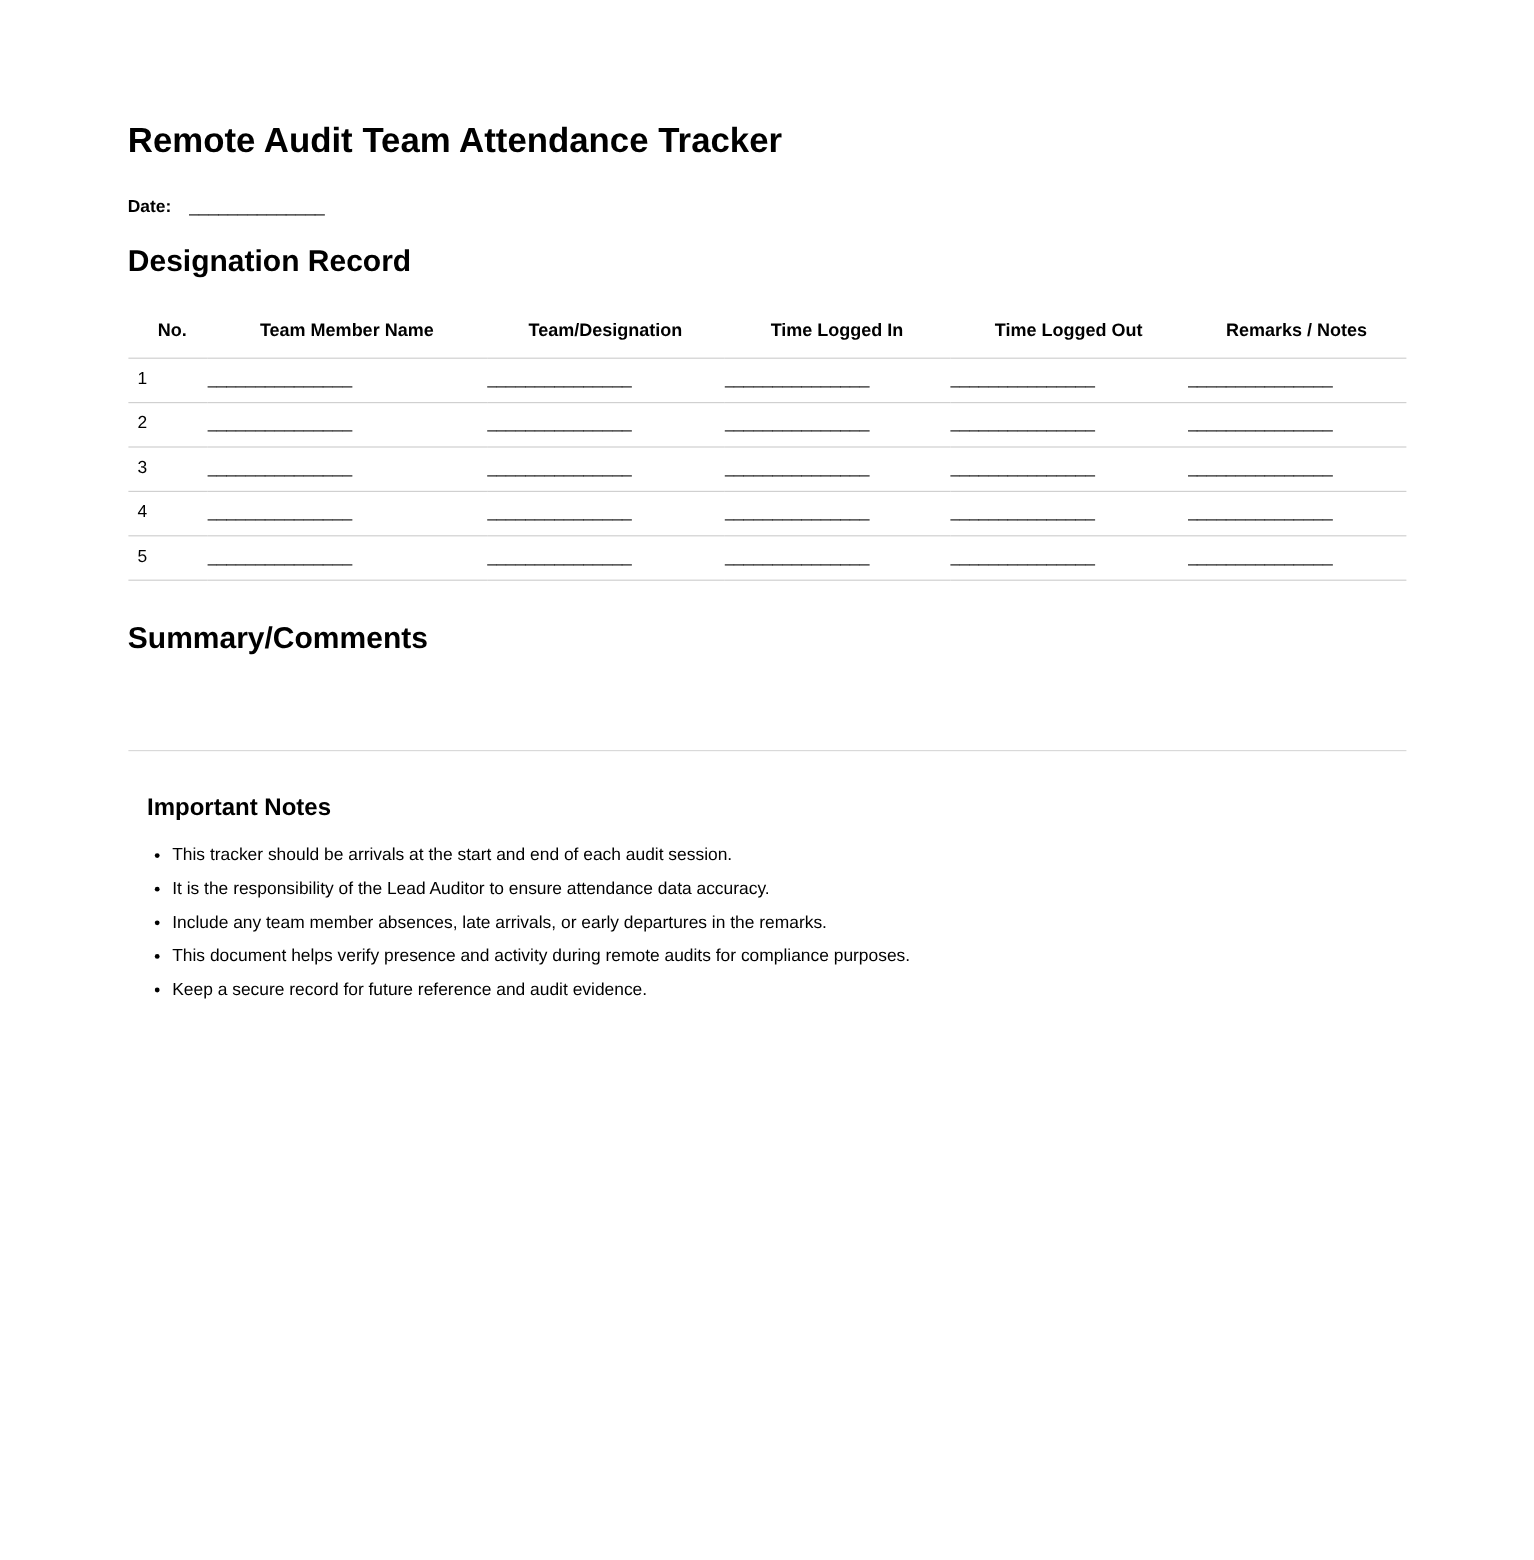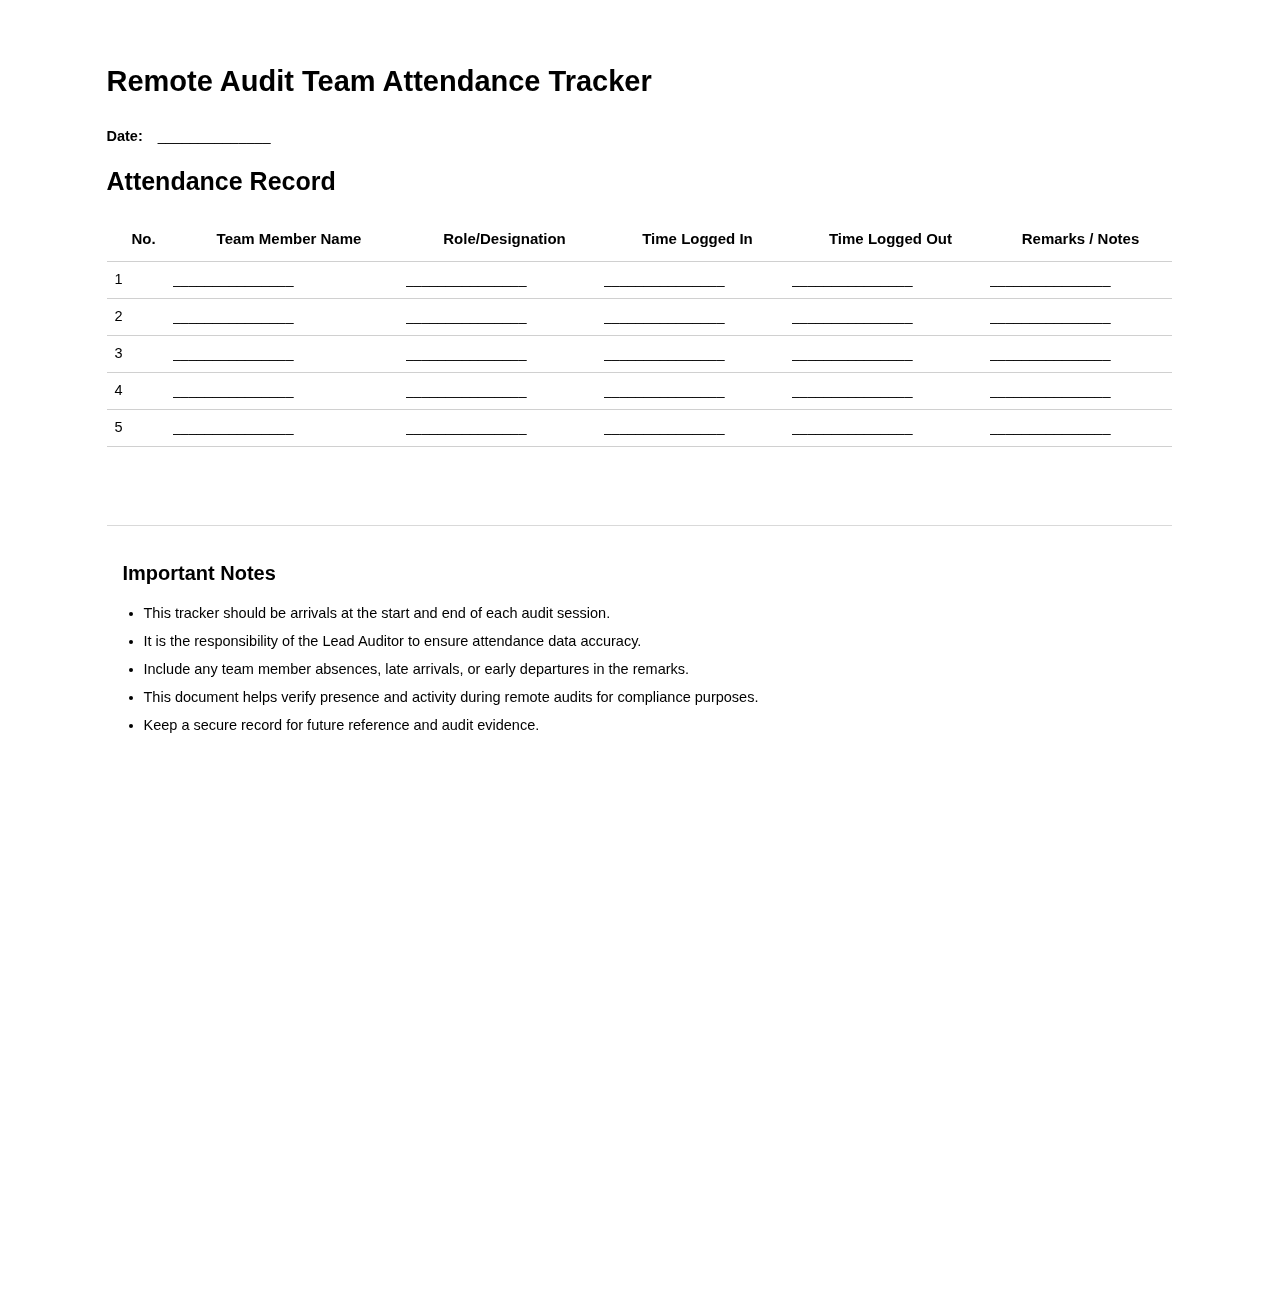--- a/index.html
+++ b/index.html
@@ -6,21 +6,21 @@
   html, body {
     background: #ffffff;
     width: 1278px;
     min-height: 1300px;
     font-family: "Liberation Sans", "DejaVu Sans", sans-serif;
     color: #000000;
   }
   .page {
     width: 1065px;
     margin: 0 auto;
-    padding-top: 64px;
+    padding-top: 101px;
   }
   h1.doc-title {
     font-size: 29px;
     font-weight: 700;
     line-height: 35px;
     letter-spacing: 0;
     margin-bottom: 27px;
   }
   .meta-block { margin-bottom: 0; }
   .meta-line {
@@ -91,36 +91,36 @@
 <div class="page">
 
   <h1 class="doc-title">Remote Audit Team Attendance Tracker</h1>
 
   <div class="meta-block">
     <div class="meta-line">
       <span class="meta-label">Date:</span><span class="meta-blank">______________</span>
     </div>
   </div>
 
-  <h2 class="section-heading attendance-heading">Attendance Record</h2>
+  <h2 class="section-heading attendance-heading">Designation Record</h2>
 
   <table class="attendance-table">
     <colgroup>
       <col style="width:66px">
         <col style="width:233px">
         <col style="width:198px">
         <col style="width:188px">
         <col style="width:198px">
         <col>
     </colgroup>
     <thead>
       <tr>
         <th>No.</th>
         <th>Team Member Name</th>
-        <th>Role/Designation</th>
+        <th>Team/Designation</th>
         <th>Time Logged In</th>
         <th>Time Logged Out</th>
         <th>Remarks / Notes</th>
       </tr>
     </thead>
     <tbody>
       <tr>
         <td class="row-no">1</td>
         <td>_______________</td>
         <td>_______________</td>
@@ -156,20 +156,21 @@
         <td class="row-no">5</td>
         <td>_______________</td>
         <td>_______________</td>
         <td>_______________</td>
         <td>_______________</td>
         <td>_______________</td>
       </tr>
     </tbody>
   </table>
 
+  <h2 class="section-heading summary-heading">Summary/Comments</h2>
 
   <div class="summary-space"></div>
 
   <hr class="rule">
 
   <div class="notes-section">
     <h3 class="notes-heading">Important Notes</h3>
     <ul class="notes-list">
       <li>This tracker should be arrivals at the start and end of each audit session.</li>
       <li>It is the responsibility of the Lead Auditor to ensure attendance data accuracy.</li>

